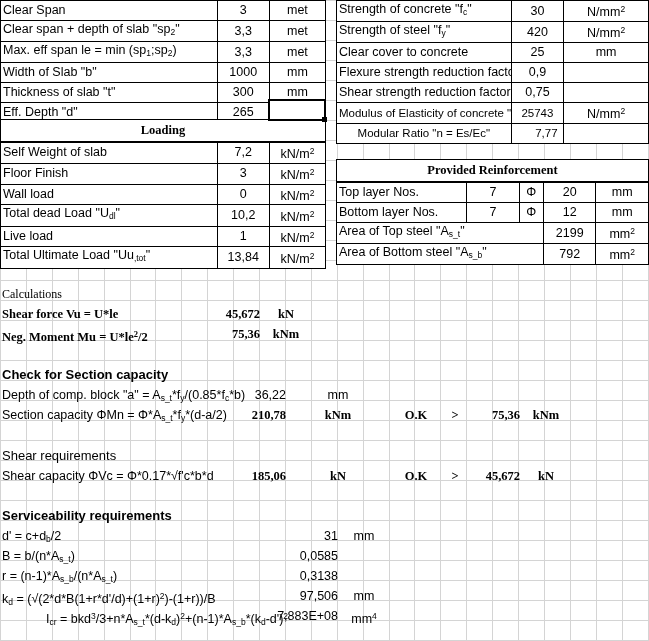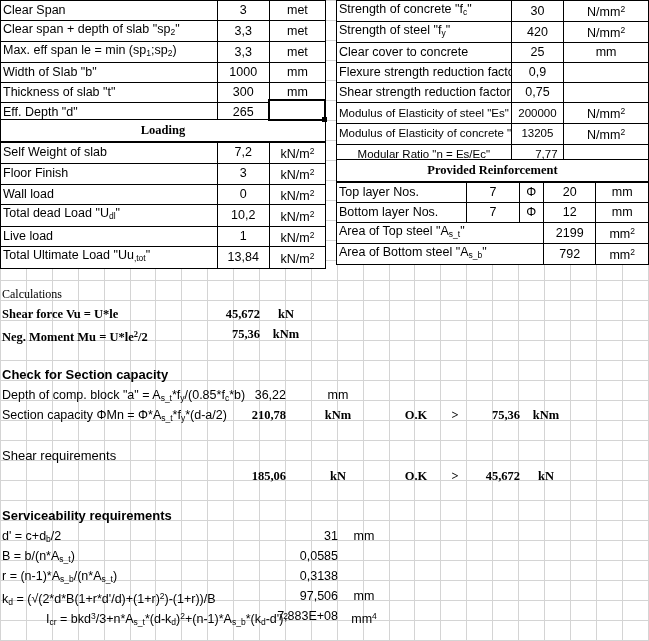--- a/index.html
+++ b/index.html
@@ -203,27 +203,22 @@
           <td class="lbl">Flexure strength reduction factor</td>
           <td class="val yl">0,9</td>
           <td class="unit"></td>
         </tr>
         <tr>
           <td class="lbl">Shear strength reduction factor</td>
           <td class="val yl">0,75</td>
           <td class="unit"></td>
         </tr>
         <tr>
-          <td class="lbl" style="font-size:11.5px;text-align:center;">Modulus of Elasticity of steel "Es"</td>
-          <td class="val" style="font-size:11.5px;">200000</td>
-          <td class="unit">N/mm<sup>2</sup></td>
-        </tr>
-        <tr>
           <td class="lbl" style="font-size:11.5px;text-align:center;">Modulus of Elasticity of concrete "Ec"</td>
-          <td class="val" style="font-size:11.5px;">13205</td>
+          <td class="val" style="font-size:11.5px;">25743</td>
           <td class="unit">N/mm<sup>2</sup></td>
         </tr>
         <tr>
           <td class="lbl" style="font-size:11.5px;text-align:center;">Modular Ratio "n = Es/Ec"</td>
           <td class="val" style="font-size:11.5px;padding-left:20px;">7,77</td>
           <td class="unit"></td>
         </tr>
       </tbody>
   </table>
 
@@ -292,20 +287,21 @@
   <div class="ftxt" id="sc-lbl2" style="left:2px;top:405px;">Section capacity ΦMn = Φ*A<sub>s_t</sub>*f<sub>y</sub>*(d-a/2)</div>
   <div class="ftxt rgt serif" style="left:234px;top:405px;width:52px;">210,78</div>
   <div class="ftxt ctr serif" style="left:312px;top:405px;width:52px;">kNm</div>
   <div class="ftxt ctr serif" style="left:390px;top:405px;width:52px;">O.K</div>
   <div class="ftxt ctr serif" style="left:442px;top:405px;width:26px;">&gt;</div>
   <div class="ftxt rgt serif" style="left:468px;top:405px;width:52px;">75,36</div>
   <div class="ftxt ctr serif" style="left:520px;top:405px;width:52px;">kNm</div>
 
   <div class="ftxt hdr2" style="left:2px;top:446px;font-weight:normal;font-size:13px;">Shear requirements</div>
 
+  <div class="ftxt" id="sh-lbl" style="left:2px;top:466px;">Shear capacity ΦVc = Φ*0.17*√f'c*b*d</div>
   <div class="ftxt rgt serif" style="left:234px;top:466px;width:52px;">185,06</div>
   <div class="ftxt ctr serif" style="left:312px;top:466px;width:52px;">kN</div>
   <div class="ftxt ctr serif" style="left:390px;top:466px;width:52px;">O.K</div>
   <div class="ftxt ctr serif" style="left:442px;top:466px;width:26px;">&gt;</div>
   <div class="ftxt rgt serif" style="left:468px;top:466px;width:52px;">45,672</div>
   <div class="ftxt ctr serif" style="left:520px;top:466px;width:52px;">kN</div>
 
   <div class="ftxt hdr2" style="left:2px;top:506px;">Serviceability requirements</div>
 
   <div id="serv-rows">

